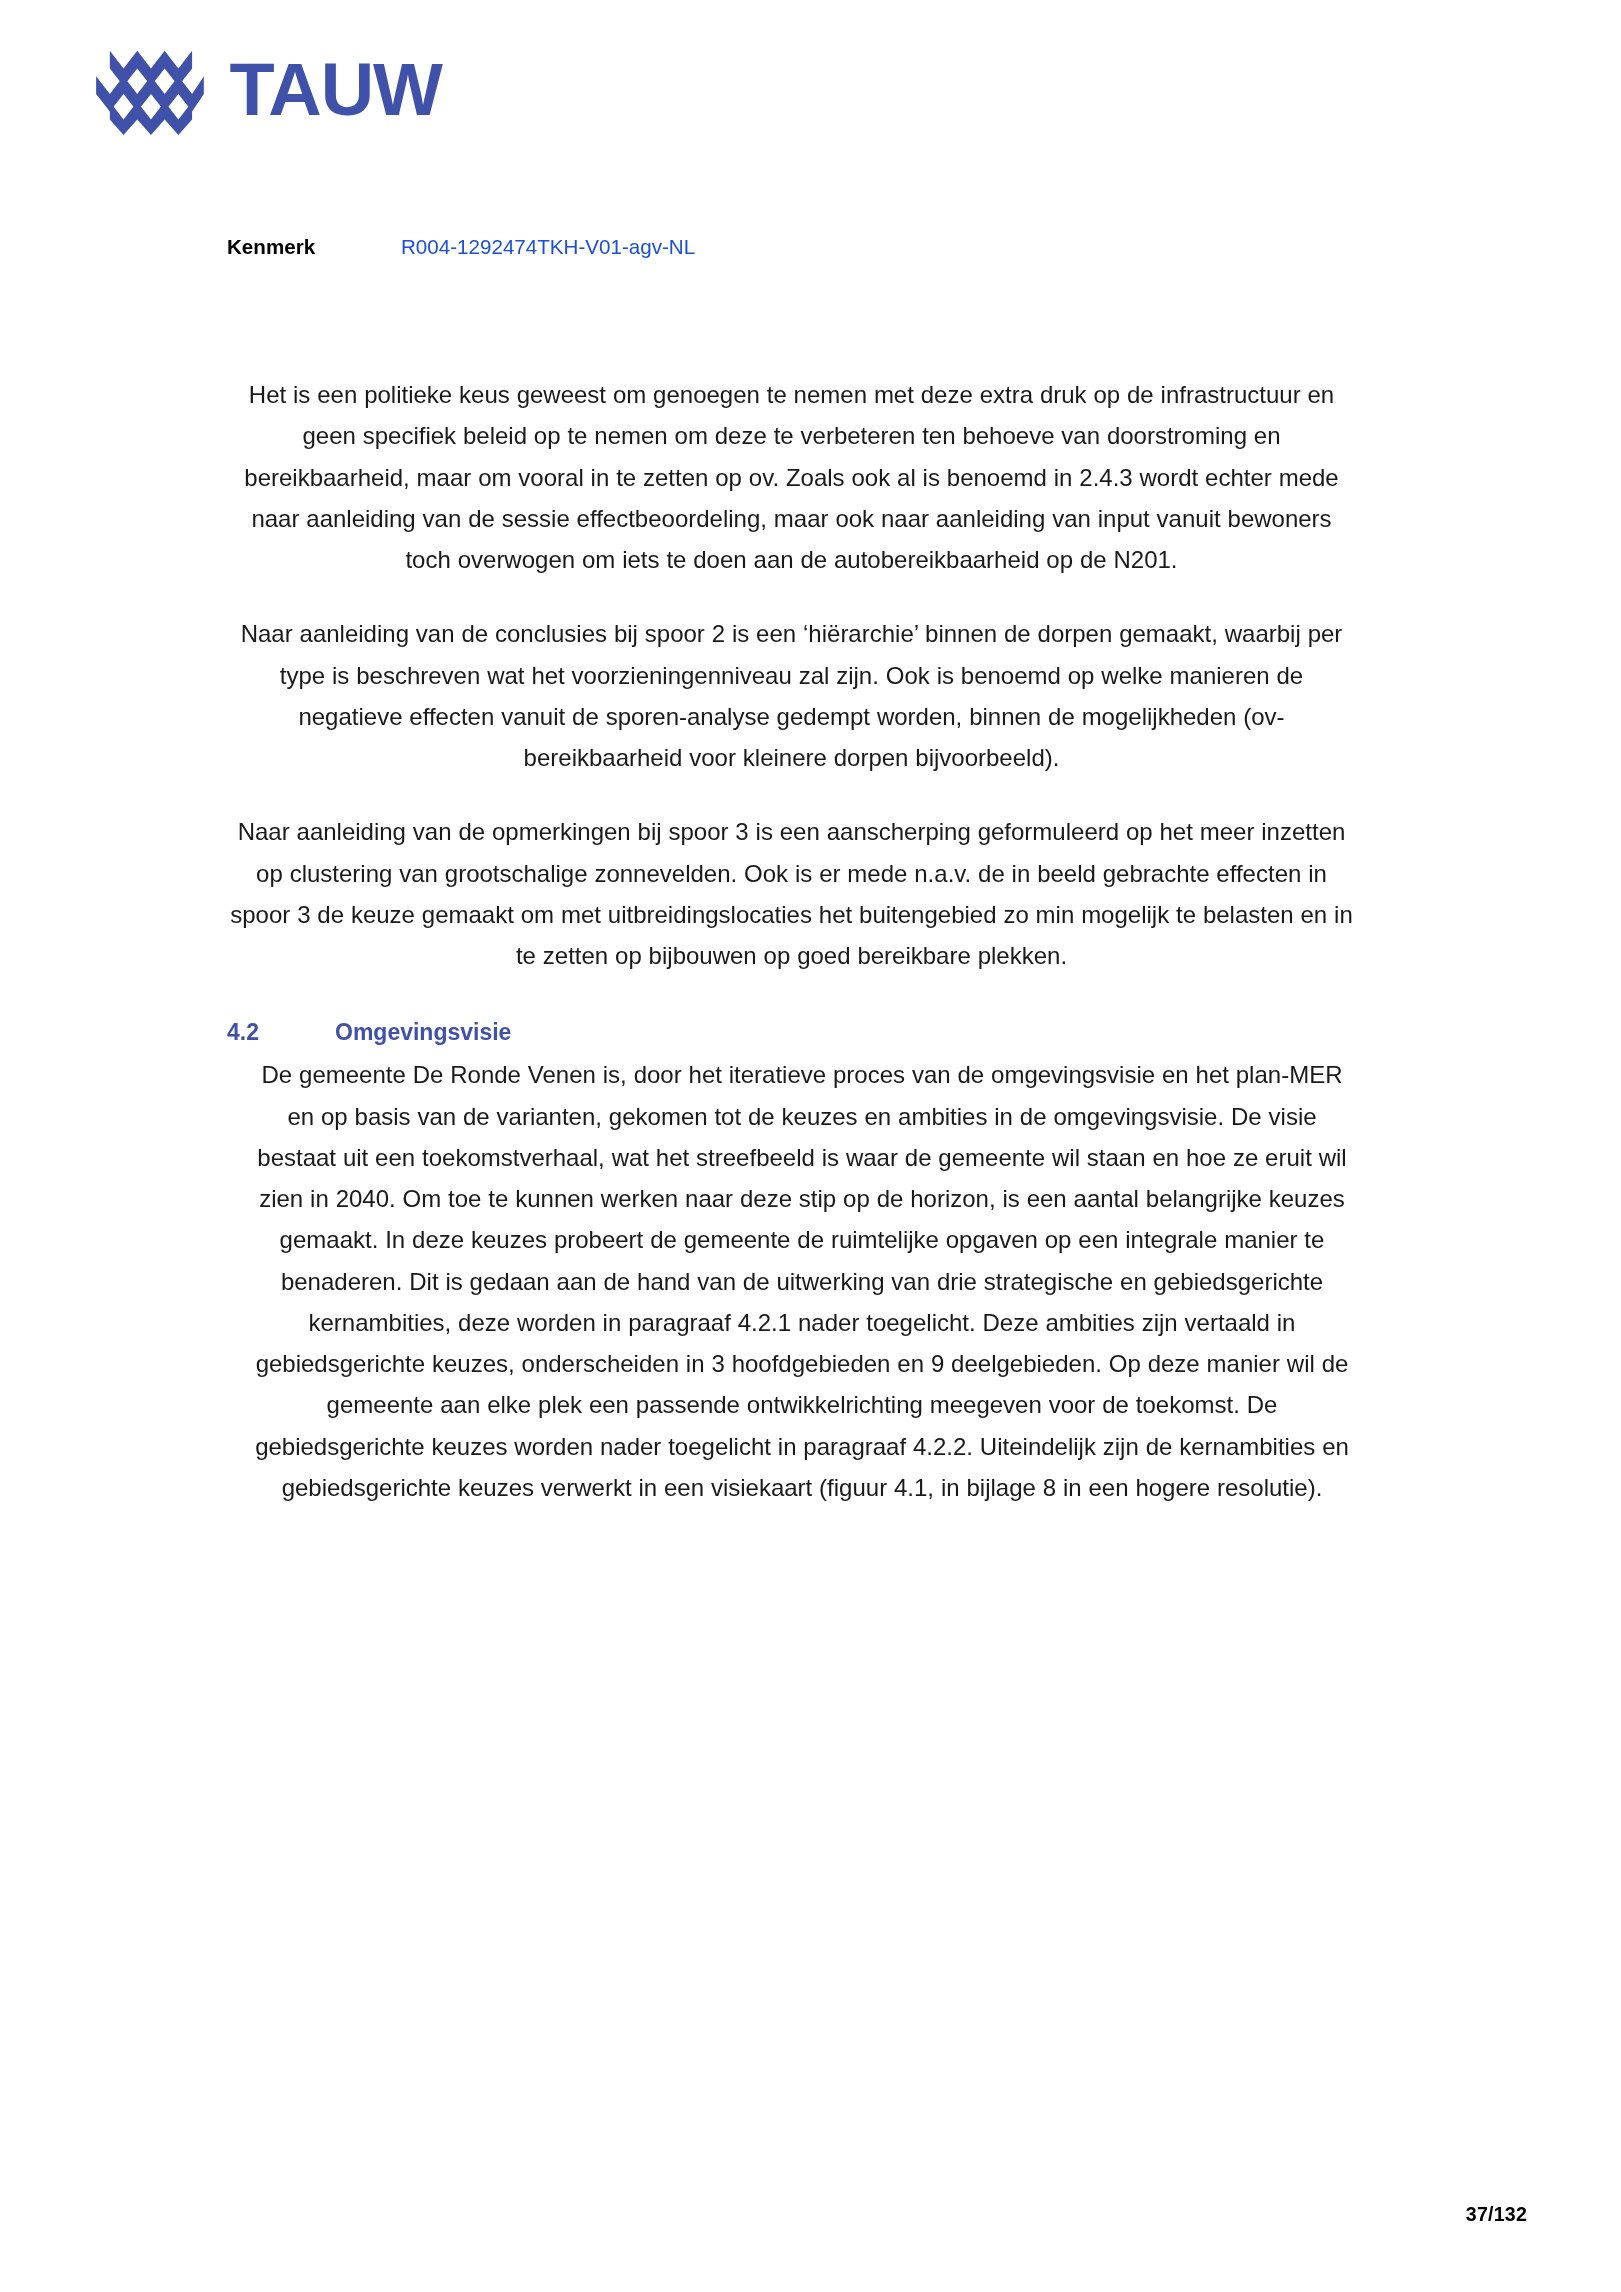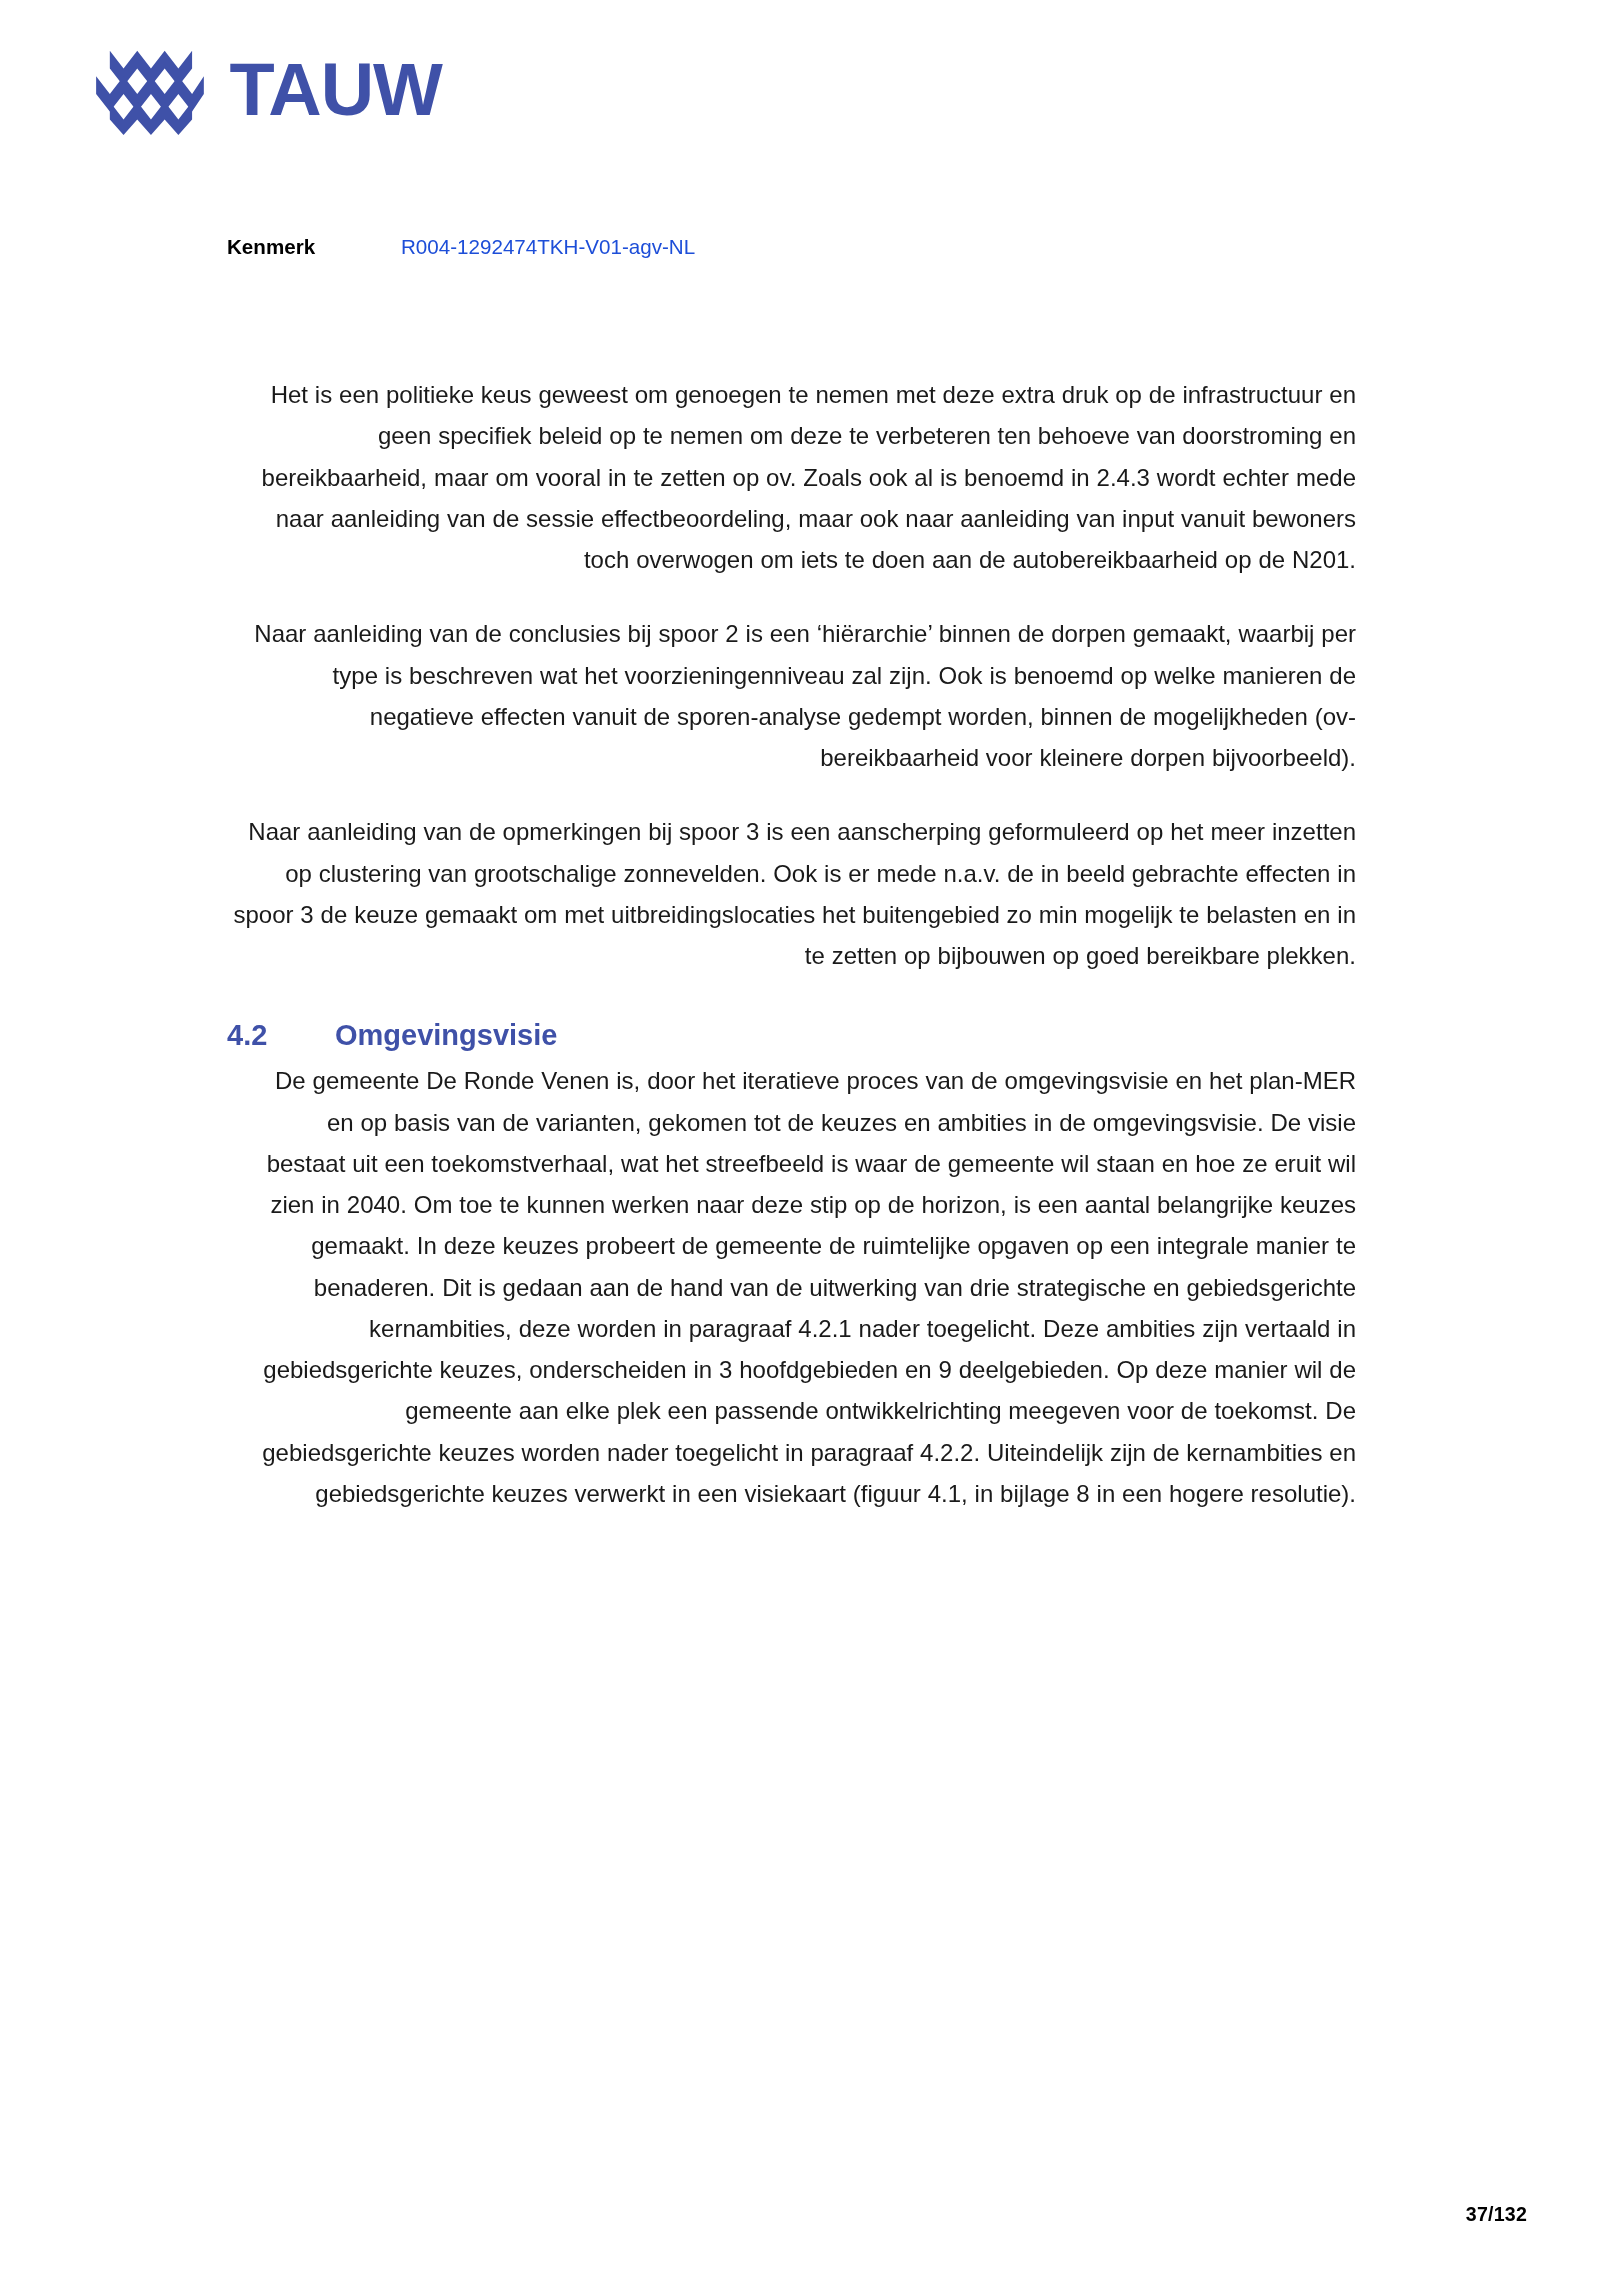--- a/index.html
+++ b/index.html
@@ -70,31 +70,31 @@
     position: absolute;
     left: 227px;
     top: 374px;
     width: 1129px;
   }
   .para {
     font-size: 24px;
     line-height: 1.72;
     color: #1a1a1a;
     margin: 0 0 33px 0;
-    text-align: right;
+    text-align: center;
     word-spacing: 0.2px;
   }
   .para:last-child { margin-bottom: 0; }
 
   
   .heading2 {
     display: flex;
     align-items: baseline;
     color: #3f51a8;
-    font-size: 29px;
+    font-size: 23px;
     font-weight: bold;
     margin: 43px 0 7.8px 0;
   }
   .heading2 .h-num {
     width: 108px;
     flex: 0 0 108px;
   }
   .heading2 .h-text {
     flex: 1 1 auto;
   }

